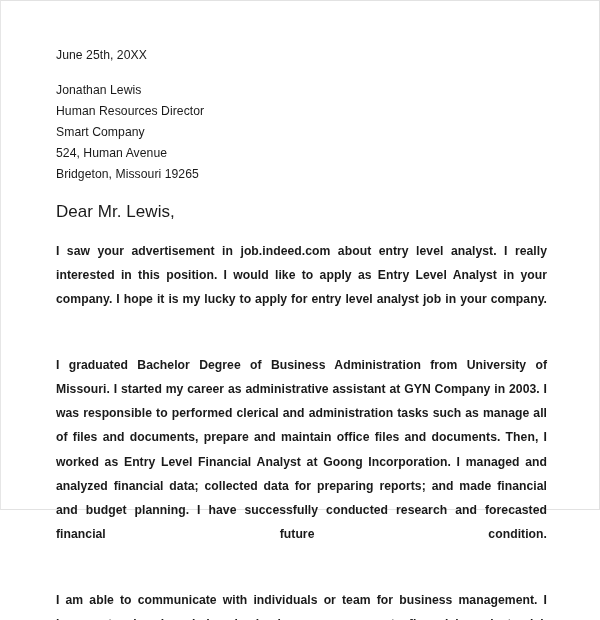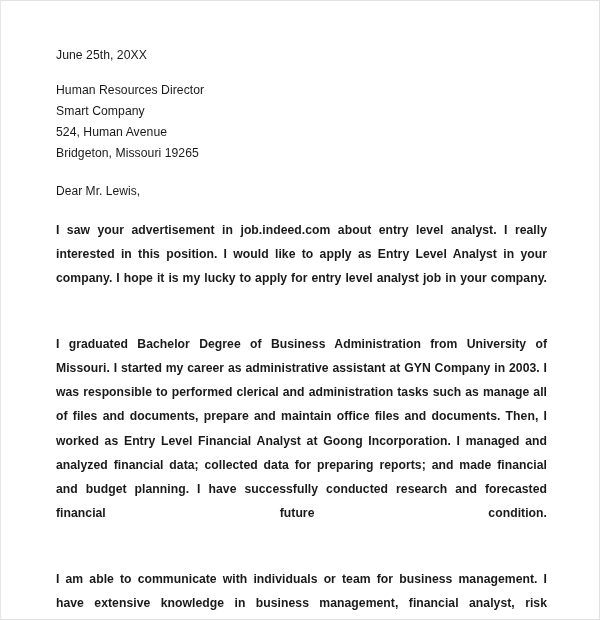--- a/index.html
+++ b/index.html
@@ -12,21 +12,21 @@
     height: 620px;
     font-family: "Liberation Sans", sans-serif;
     color: #1a1a1a;
     overflow: hidden;
   }
 
   .page {
     position: relative;
     box-sizing: border-box;
     width: 600px;
-    height: 620px;
+    height: 510px;
     background: #ffffff;
     border: 1px solid #e2e2e2;
     border-left-color: #e6e6e6;
     border-right-color: #e0e0e0;
   }
 
   .letter {
     position: absolute;
     left: 55px;
     top: 45px;
@@ -44,21 +44,21 @@
   }
   .address-line {
     font-size: 12.2px;
     line-height: 21px;
     letter-spacing: 0.05px;
     white-space: nowrap;
   }
 
   .salutation {
     margin-top: 17px;
-    font-size: 12px;
+    font-size: 17px;
     line-height: 20px;
     letter-spacing: 0.05px;
   }
 
   .body-para {
     margin-top: 17px;
     font-size: 12.2px;
     line-height: 24.2px;
     text-align: justify;
     text-justify: inter-word;
@@ -75,20 +75,21 @@
 </style>
 </head>
 <body>
 
 <div class="page">
   <div class="letter">
 
     <div class="date-line">June 25th, 20XX</div>
 
     <div class="address-block">
+      <div class="address-line">Jonathan Lewis</div>
       <div class="address-line">Human Resources Director</div>
       <div class="address-line">Smart Company</div>
       <div class="address-line">524, Human Avenue</div>
       <div class="address-line">Bridgeton, Missouri 19265</div>
     </div>
 
     <div class="salutation">Dear Mr. Lewis,</div>
 
     <p class="body-para">I saw your advertisement in job.indeed.com about entry level analyst. I really interested in this position. I would like to apply as Entry Level Analyst in your company. I hope it is my lucky to apply for entry level analyst job in your company.</p>
 

